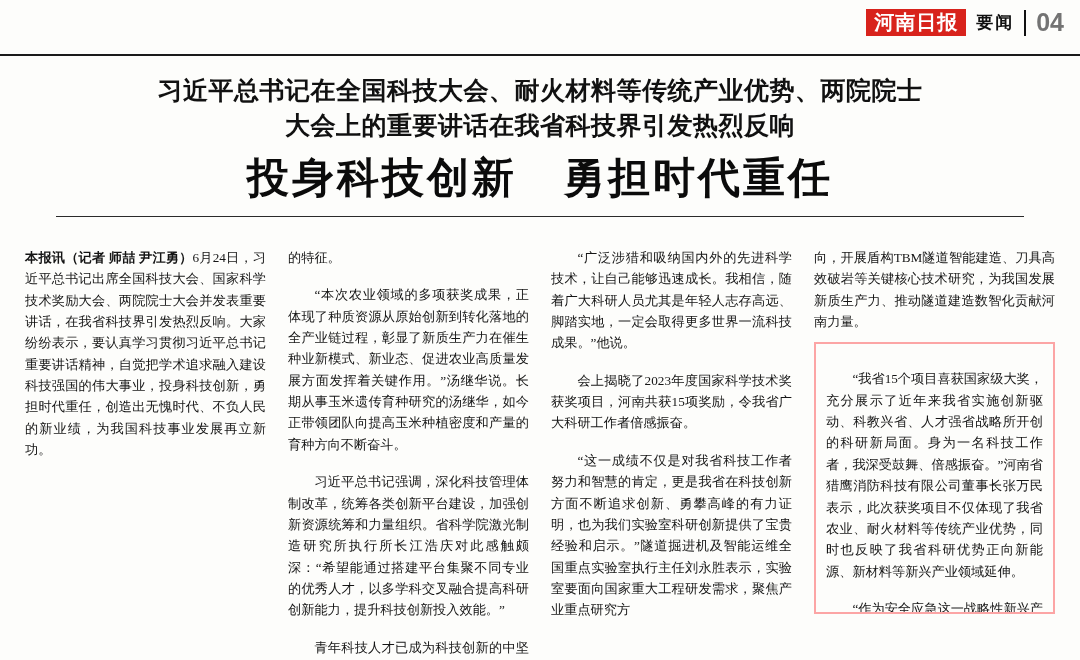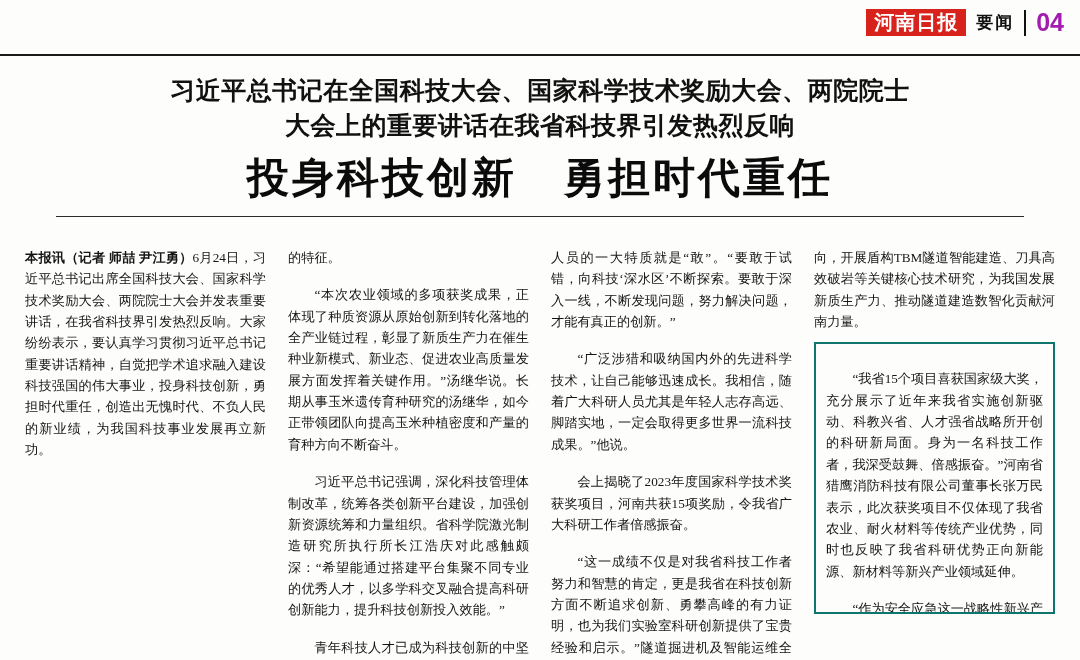--- a/index.html
+++ b/index.html
@@ -80,21 +80,21 @@
   .sep-bar {
     width: 2px;
     height: 26px;
     background: #111;
     display: inline-block;
   }
   .page-no {
     font-family: "Liberation Sans", sans-serif;
     font-weight: bold;
     font-size: 25px;
-    color: #a21caf;
+    color: #737373;
   }
 
   
   .headline-block {
     padding: 18px 40px 4px 40px;
     text-align: center;
   }
   .shoulder {
     font-family: "Liberation Serif", serif;
     font-size: 25px;
@@ -136,21 +136,21 @@
     position: relative;
   }
   .col p {
     margin: 16px 0 2px 0;
     text-indent: 2em;
   }
   .col p.lead { text-indent: 0; }
   .col .b { font-weight: bold; }
 
   .col.boxed {
-    border: 2px solid #0f766e;
+    border: 2px solid #fca5a5;
     padding: 8px 10px 10px 10px;
     margin-top: 78px;
     height: 272px;
     overflow: hidden;
   }
 </style>
 </head>
 <body>
 
 <div class="page">
@@ -160,21 +160,21 @@
     </div>
     <div class="masthead-right">
       <div class="logo-box">河南日报</div>
       <div class="section-name">要闻</div>
       <div class="sep-bar"></div>
       <div class="page-no">04</div>
     </div>
   </div>
 
   <div class="headline-block">
-    <div class="shoulder">习近平总书记在全国科技大会、国家科学技术奖励大会、两院院士</div>
+    <div class="shoulder">习近平总书记在全国科技大会、耐火材料等传统产业优势、两院院士</div>
     <div class="shoulder">大会上的重要讲话在我省科技界引发热烈反响</div>
     <div class="main-title">
       <span>投身科技创新</span><span class="gap"></span><span>勇担时代重任</span>
     </div>
     <div class="rule"></div>
   </div>
 
   <div class="columns">
 
     <div class="col">
@@ -182,21 +182,20 @@
     </div>
 
     <div class="col">
       <p class="lead">的特征。</p>
       <p>“本次农业领域的多项获奖成果，正体现了种质资源从原始创新到转化落地的全产业链过程，彰显了新质生产力在催生种业新模式、新业态、促进农业高质量发展方面发挥着关键作用。”汤继华说。长期从事玉米遗传育种研究的汤继华，如今正带领团队向提高玉米种植密度和产量的育种方向不断奋斗。</p>
       <p>习近平总书记强调，深化科技管理体制改革，统筹各类创新平台建设，加强创新资源统筹和力量组织。省科学院激光制造研究所执行所长江浩庆对此感触颇深：“希望能通过搭建平台集聚不同专业的优秀人才，以多学科交叉融合提高科研创新能力，提升科技创新投入效能。”</p>
       <p>青年科技人才已成为科技创新的中坚力量。在江浩庆看来，青年科研</p>
     </div>
 
     <div class="col">
-      <p class="lead">人员的一大特质就是“敢”。“要敢于试错，向科技‘深水区’不断探索。要敢于深入一线，不断发现问题，努力解决问题，才能有真正的创新。”</p>
       <p>“广泛涉猎和吸纳国内外的先进科学技术，让自己能够迅速成长。我相信，随着广大科研人员尤其是年轻人志存高远、脚踏实地，一定会取得更多世界一流科技成果。”他说。</p>
       <p>会上揭晓了2023年度国家科学技术奖获奖项目，河南共获15项奖励，令我省广大科研工作者倍感振奋。</p>
       <p>“这一成绩不仅是对我省科技工作者努力和智慧的肯定，更是我省在科技创新方面不断追求创新、勇攀高峰的有力证明，也为我们实验室科研创新提供了宝贵经验和启示。”隧道掘进机及智能运维全国重点实验室执行主任刘永胜表示，实验室要面向国家重大工程研发需求，聚焦产业重点研究方</p>
     </div>
 
     <div class="col" style="padding:0 11px;">
       <p class="lead">向，开展盾构TBM隧道智能建造、刀具高效破岩等关键核心技术研究，为我国发展新质生产力、推动隧道建造数智化贡献河南力量。</p>
       <div class="col boxed" style="width:100%; padding:8px 10px 10px 10px; margin-top:10px;">
         <p>“我省15个项目喜获国家级大奖，充分展示了近年来我省实施创新驱动、科教兴省、人才强省战略所开创的科研新局面。身为一名科技工作者，我深受鼓舞、倍感振奋。”河南省猎鹰消防科技有限公司董事长张万民表示，此次获奖项目不仅体现了我省农业、耐火材料等传统产业优势，同时也反映了我省科研优势正向新能源、新材料等新兴产业领域延伸。</p>
         <p>“作为安全应急这一战略性新兴产业的一员，我们将立足应急救援一线实战需求，攻关无人机应急救援关键技术，将技术优势转化为服务社会稳定、百姓安全的新型战斗力，为河南高质量发展作出应有贡献。”他说道。②7</p>

